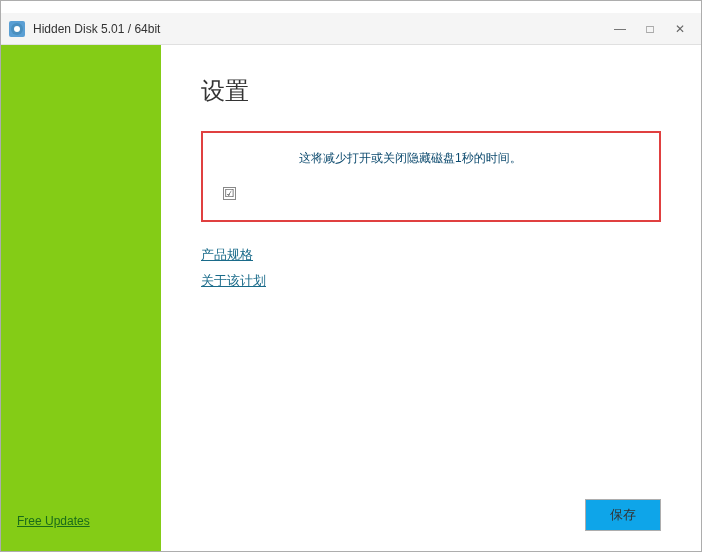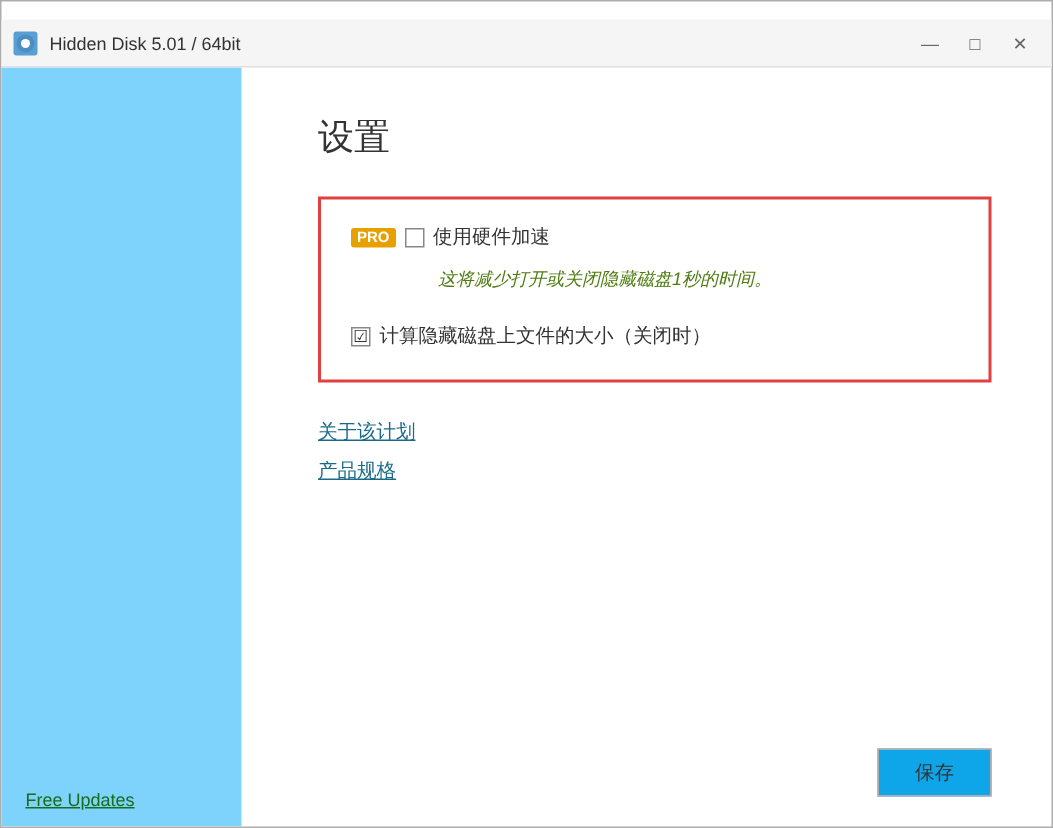--- a/index.html
+++ b/index.html
@@ -85,47 +85,47 @@
     
     .main-content {
       display: flex;
       flex: 1;
       overflow: hidden;
     }
 
     
     .sidebar {
       width: 160px;
-      background: #7dd3fc;
+      background: #84cc16;
       flex-shrink: 0;
       display: flex;
       flex-direction: column;
       justify-content: flex-end;
-      padding-bottom: 8px;
+      padding-bottom: 20px;
       padding-left: 16px;
     }
 
     .sidebar-links {
       display: flex;
       flex-direction: column;
       gap: 2px;
     }
 
     .sidebar-link {
       color: #1a6b1a;
       font-size: 12px;
       text-decoration: underline;
       cursor: pointer;
       line-height: 1.6;
     }
 
     
     .content-area {
       flex: 1;
-      padding: 30px 40px 20px 51px;
+      padding: 30px 40px 20px 40px;
       display: flex;
       flex-direction: column;
     }
 
     .page-title {
       font-size: 24px;
       color: #333;
       margin-bottom: 24px;
       font-weight: normal;
     }
@@ -161,25 +161,24 @@
       display: inline-block;
     }
 
     .option-label {
       font-size: 13px;
       color: #333;
     }
 
     .option-description {
       font-size: 12px;
-      color: #4d7c0f;
-      margin-left: 58px;
+      color: #0c4a6e;
+      margin-left: 76px;
       margin-bottom: 20px;
       line-height: 1.5;
-      font-style: italic;
     }
 
     .checkbox-row {
       display: flex;
       align-items: center;
       gap: 6px;
     }
 
     .checkbox-checked {
       width: 13px;
@@ -254,37 +253,31 @@
       <div class="sidebar-links">
         <span class="sidebar-link">Free Updates</span>
       </div>
     </div>
 
     <div class="content-area">
       <h1 class="page-title">设置</h1>
 
       <div class="settings-box">
 
-        <div class="pro-row">
-          <span class="pro-badge">PRO</span>
-          <div class="pro-checkbox"></div>
-          <span class="option-label">使用硬件加速</span>
-        </div>
 
         <div class="option-description">这将减少打开或关闭隐藏磁盘1秒的时间。</div>
 
         <div class="checkbox-row">
           <span class="checkbox-checked">☑</span>
-          <span class="option-label">计算隐藏磁盘上文件的大小（关闭时）</span>
         </div>
       </div>
 
       <div class="links-section">
+        <span class="content-link">产品规格</span>
         <span class="content-link">关于该计划</span>
-        <span class="content-link">产品规格</span>
       </div>
 
       <div class="bottom-area">
         <button class="save-button">保存</button>
       </div>
     </div>
   </div>
 </div>
 
 </body></html>

